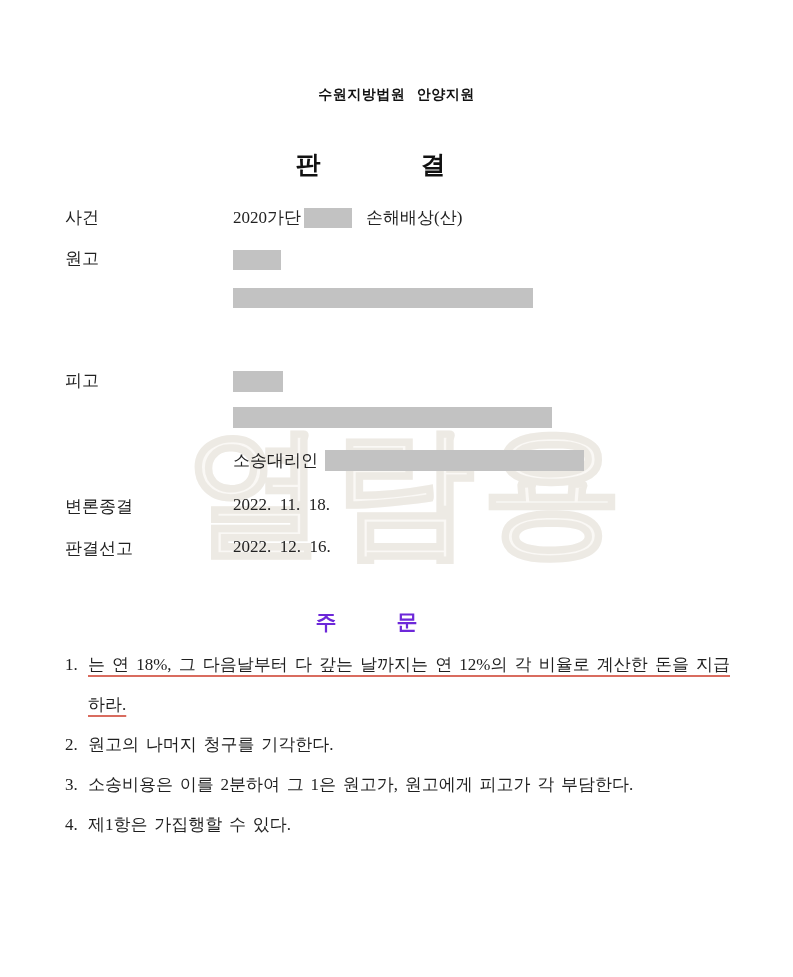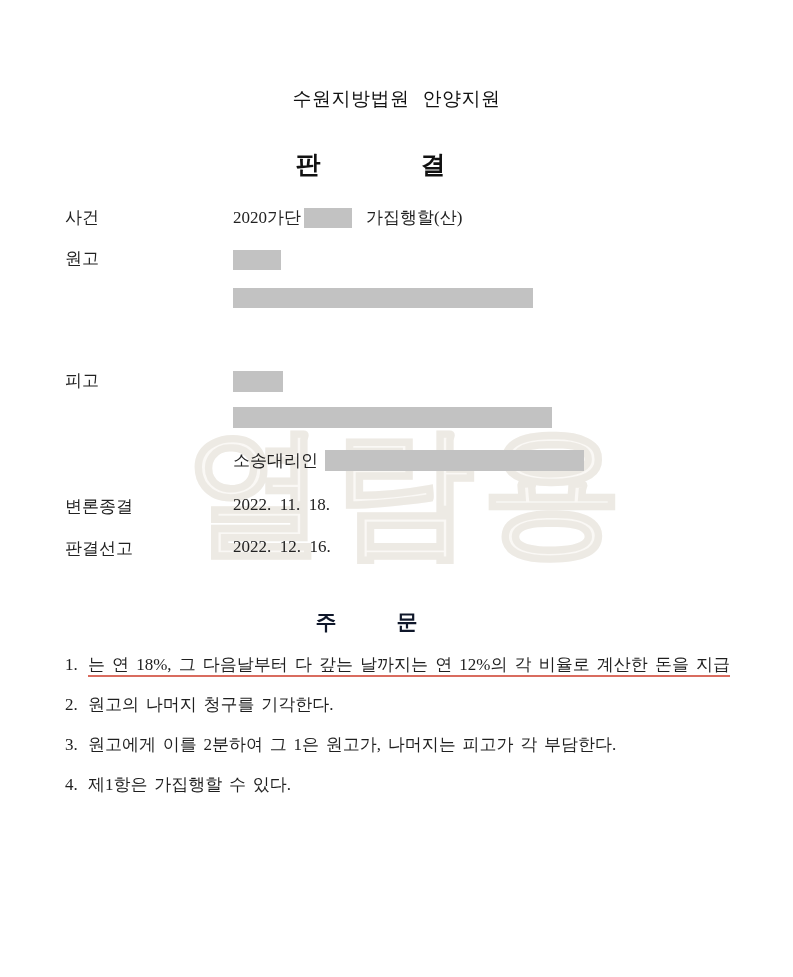--- a/index.html
+++ b/index.html
@@ -38,22 +38,22 @@
 
   
   .court-name {
     position: absolute;
     top: 86px;
     left: 0;
     width: 100%;
     margin: 0;
     text-align: center;
     font-family: "Liberation Sans", sans-serif;
-    font-weight: 400;
-    font-size: 19px;
+    font-weight: 700;
+    font-size: 14px;
     letter-spacing: 0.5px;
     word-spacing: 7px;
     color: #111;
   }
   .doc-title {
     position: absolute;
     top: 148px;
     left: 0;
     width: 100%;
     margin: 0;
@@ -72,21 +72,21 @@
     top: 608px;
     left: 0;
     width: 100%;
     margin: 0;
     text-align: center;
     font-family: "Liberation Sans", sans-serif;
     font-weight: 800;
     font-size: 21px;
     letter-spacing: 60px;
     box-sizing: border-box;
-    color: #0f172a;
+    color: #6d28d9;
     white-space: nowrap;
   }
 
   
   .info-label {
     position: absolute;
     left: 65px;
     width: 96px;
     text-align: justify;
     text-align-last: justify;
@@ -157,21 +157,21 @@
 
   <div class="layer">
 
     <h1 class="court-name">수원지방법원 안양지원</h1>
     <h2 class="doc-title">판결</h2>
 
     <span class="info-label" style="top:206px">사건</span>
     <div class="info-value inline-row" style="top:206px">
       <span>2020가단</span>
       <span class="redaction rx-case"></span>
-      <span>가집행할(산)</span>
+      <span>손해배상(산)</span>
     </div>
 
     <span class="info-label" style="top:247px">원고</span>
     <span class="redaction rx-pl-name"></span>
     <span class="redaction rx-pl-detail"></span>
 
     <span class="info-label" style="top:369px">피고</span>
     <span class="redaction rx-df-name"></span>
     <span class="redaction rx-df-detail"></span>
     <div class="info-value inline-row" style="top:449px">
@@ -185,30 +185,31 @@
     <span class="info-label" style="top:537px">판결선고</span>
     <span class="info-value" style="top:537px">2022.  12.  16.</span>
 
     <h3 class="order-title">주문</h3>
 
     <div class="order-items">
 
       <div class="order-item">
         <span class="order-no">1.</span>
         <div class="order-line u just">는 연 18%, 그 다음날부터 다 갚는 날까지는 연 12%의 각 비율로 계산한 돈을 지급</div>
+        <div class="order-line"><span class="order-line u u-short">하라.</span></div>
       </div>
 
       <div class="order-item">
         <span class="order-no">2.</span>
         <div class="order-line">원고의 나머지 청구를 기각한다.</div>
       </div>
 
       <div class="order-item">
         <span class="order-no">3.</span>
-        <div class="order-line">원고에게 이를 2분하여 그 1은 원고가, 나머지는 피고가 각 부담한다.</div>
+        <div class="order-line">소송비용은 이를 2분하여 그 1은 원고가, 원고에게 피고가 각 부담한다.</div>
       </div>
 
       <div class="order-item">
         <span class="order-no">4.</span>
         <div class="order-line">제1항은 가집행할 수 있다.</div>
       </div>
 
     </div>
   </div>
 </div>

